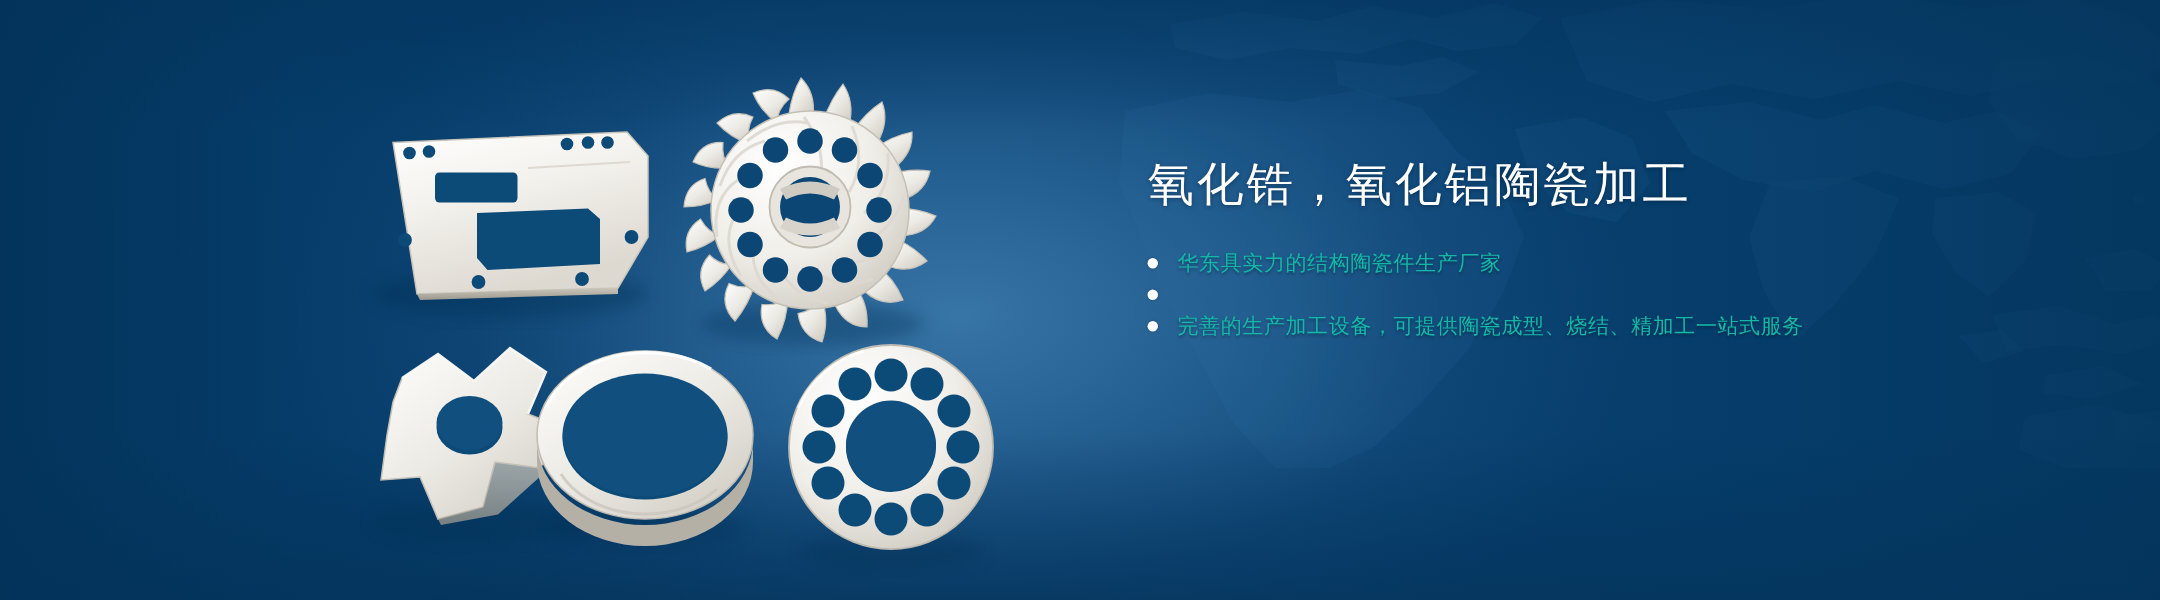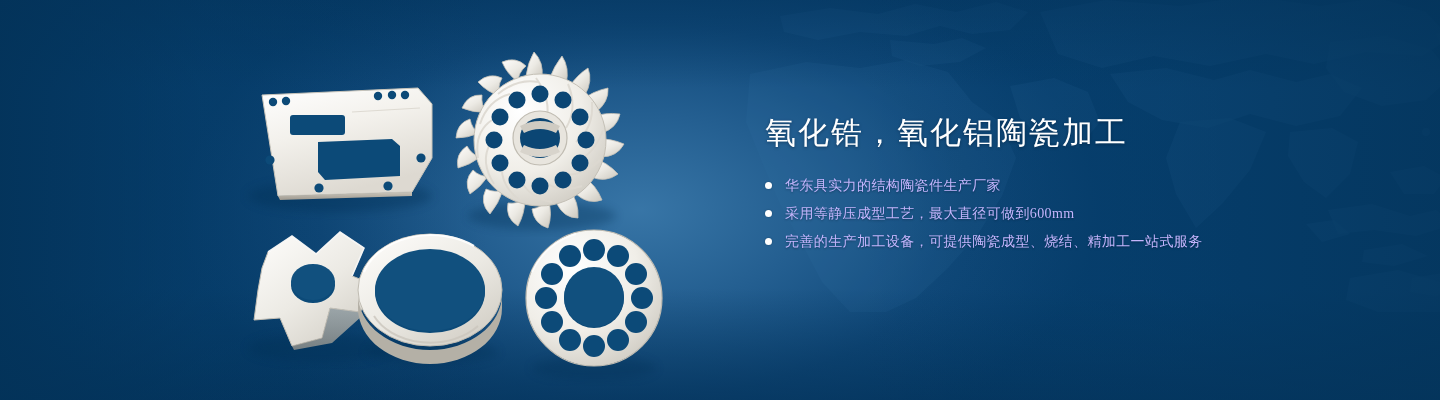--- a/index.html
+++ b/index.html
@@ -68,23 +68,22 @@
     top: 0;
     width: 720px;
     height: 400px;
   }
   .products svg { display: block; width: 100%; height: 100%; }
 
   
   .copy {
     position: absolute;
     left: 765px;
-    top: 114px;
+    top: 104px;
     width: 600px;
-    font-family: Liberation Serif, serif;
   }
   .headline {
     color: #ffffff;
     font-size: 31px;
     font-weight: 400;
     letter-spacing: 2px;
     line-height: 1.25;
     margin: 0 0 22px 0;
     text-shadow: 0 1px 3px rgba(0,20,40,0.45);
     white-space: nowrap;
@@ -104,21 +103,21 @@
   .dot {
     flex: 0 0 auto;
     width: 7px;
     height: 7px;
     border-radius: 50%;
     background: #ffffff;
     margin-right: 13px;
     box-shadow: 0 0 2px rgba(0,0,0,0.25);
   }
   .feature-text {
-    color: #c4b5fd;
+    color: #14b8a6;
     font-size: 14px;
     line-height: 1.5;
     letter-spacing: 0.4px;
     text-shadow: 0 1px 2px rgba(0,18,36,0.40);
   }
 </style>
 </head>
 <body>
 
 <div class="banner">
@@ -326,21 +325,20 @@
   <div class="copy">
     <h1 class="headline">氧化锆，氧化铝陶瓷加工</h1>
 
     <ul class="features">
       <li class="feature">
         <span class="dot"></span>
         <span class="feature-text">华东具实力的结构陶瓷件生产厂家</span>
       </li>
       <li class="feature">
         <span class="dot"></span>
-        <span class="feature-text">采用等静压成型工艺，最大直径可做到600mm</span>
       </li>
       <li class="feature">
         <span class="dot"></span>
         <span class="feature-text">完善的生产加工设备，可提供陶瓷成型、烧结、精加工一站式服务</span>
       </li>
     </ul>
   </div>
 
 </div>
 

